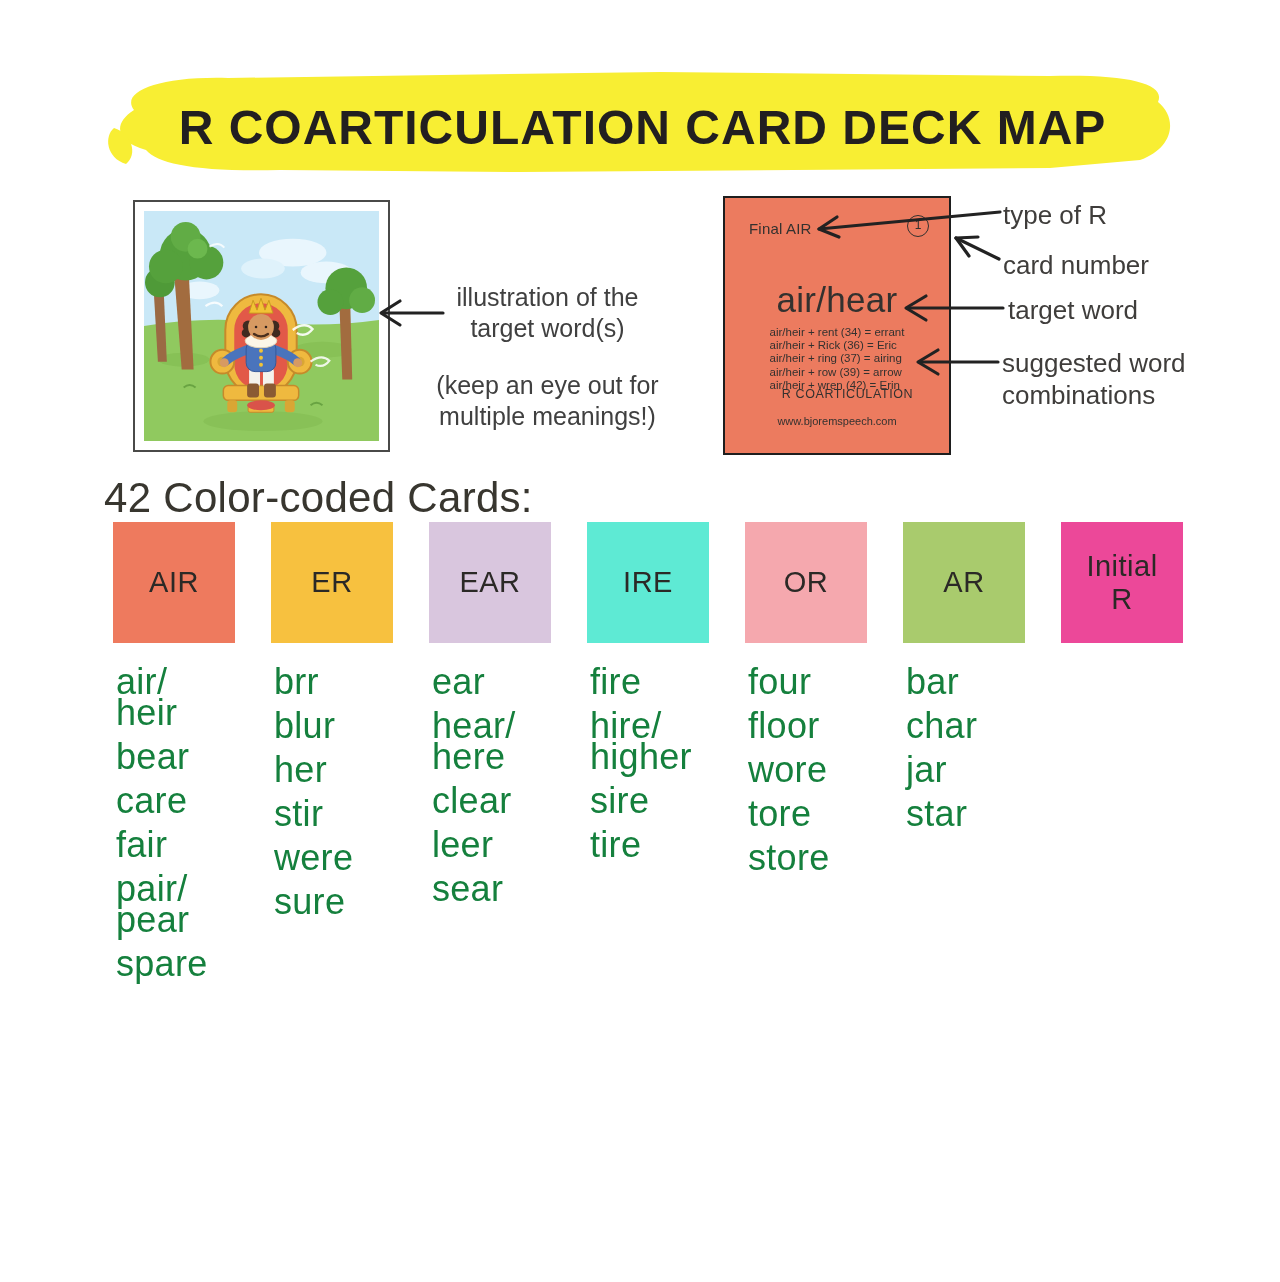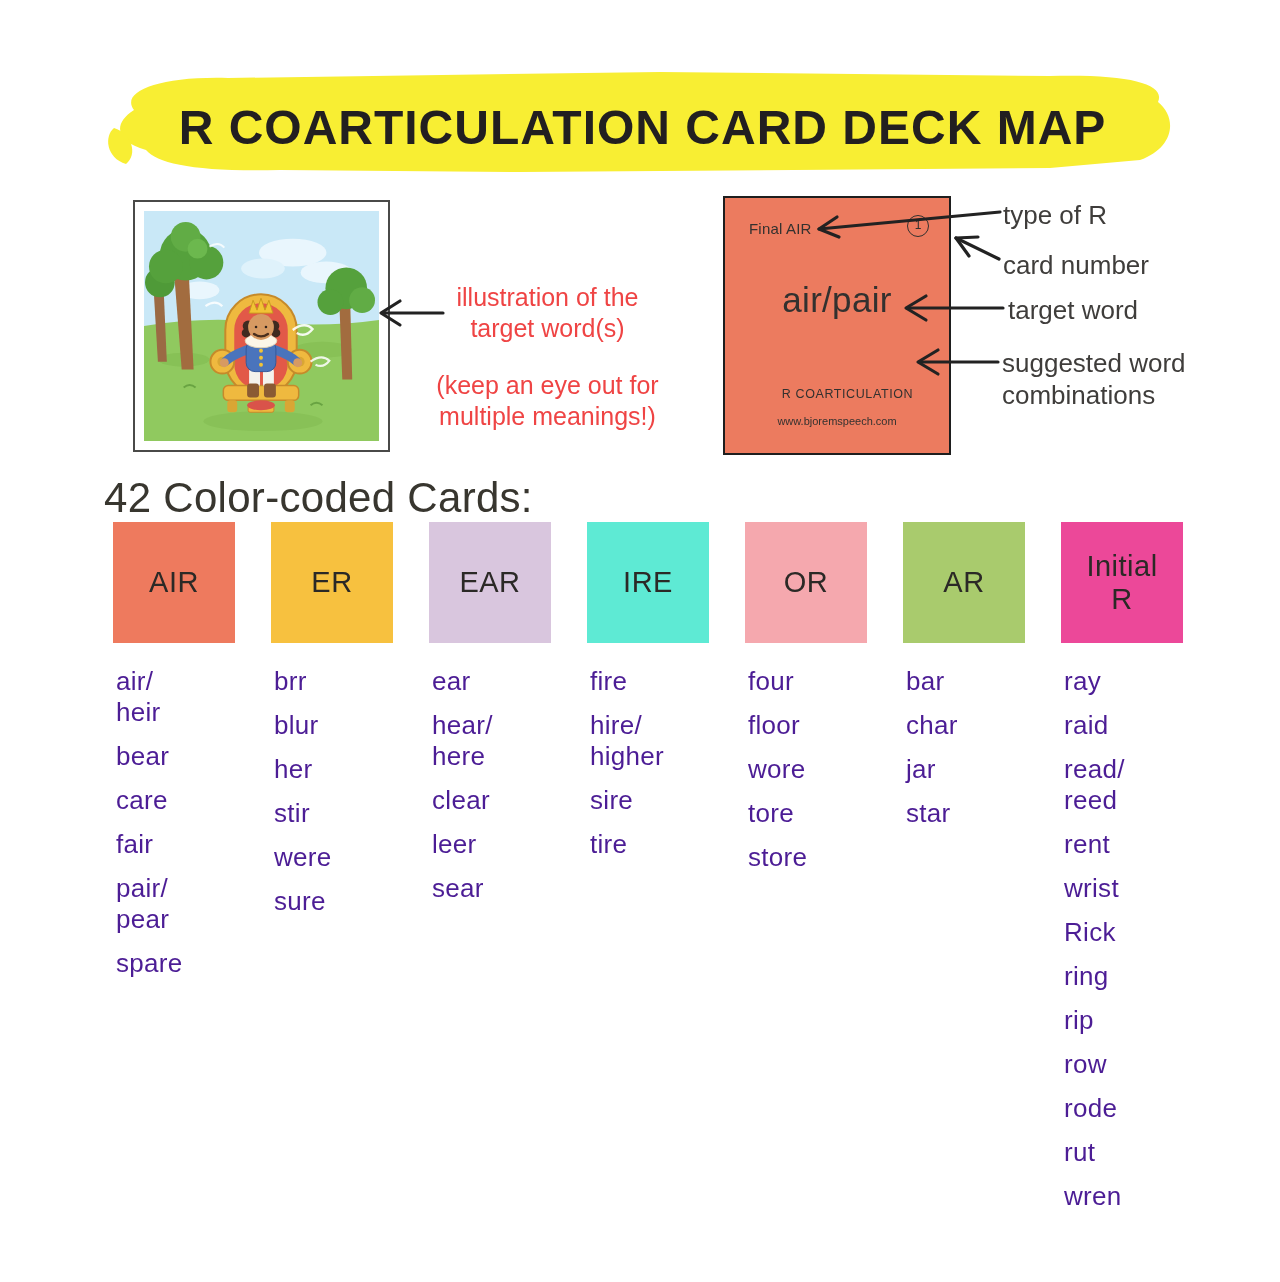--- a/index.html
+++ b/index.html
@@ -17,21 +17,21 @@
     font-family:"Liberation Sans", sans-serif;
   }
   
   .illus-frame {
     position:absolute; left:133px; top:200px; width:257px; height:252px;
     background:#fff; border:2.5px solid #4a4a48; padding:9px;
   }
   .illus-frame svg { width:100%; height:100%; display:block; }
   .caption-block {
     position:absolute; left:405px; top:282px; width:285px; text-align:center;
-    font-size:25px; line-height:31px; color:#ef4444;
+    font-size:25px; line-height:31px; color:#404040;
   }
   .caption-block .note { margin-top:26px; white-space:pre-line; }
   .caption-block .caption { white-space:pre-line; }
   
   .example-card {
     position:absolute; left:723px; top:196px; width:228px; height:259px;
     border:2.5px solid #1e1e1e; color:#33312f;
   }
   .ex-type { position:absolute; left:24px; top:22px; font-size:15px; letter-spacing:.2px; }
   .ex-number {
@@ -64,21 +64,21 @@
   .deck-col { width:122px; }
   .deck-tile {
     width:122px; height:121px; display:flex; align-items:center; justify-content:center;
   }
   .deck-label {
     font-size:29px; color:#2b2926; text-align:center; letter-spacing:.5px;
     white-space:pre-line; line-height:33px;
   }
   .word-list { margin-top:23px; padding-left:3px; }
   .word-item {
-    font-size:26px; line-height:31px; color:#4c1d95;
+    font-size:36px; line-height:31px; color:#15803d;
     letter-spacing:.3px; margin-bottom:13px; white-space:pre-line;
   }
 </style>
 </head>
 <body>
 
 <div class="page">
 
   <div class="title-wrap">
     <svg class="brush-svg" viewBox="0 0 1085 118" preserveAspectRatio="none">
@@ -166,21 +166,30 @@
   <div class="caption-block">
     <div class="caption">illustration of the
 target word(s)</div>
     <div class="note">(keep an eye out for
 multiple meanings!)</div>
   </div>
 
   <div class="example-card" id="example-card" style="background: rgb(236, 123, 95);">
     <div class="ex-type">Final AIR</div>
     <div class="ex-number">1</div>
-    <div class="ex-target">air/pair</div>
+    <div class="ex-target">air/hear</div>
+    <div class="ex-combos">
+      <div class="inner">
+        <div>air/heir + rent (34) = errant</div>
+        <div>air/heir + Rick (36) = Eric</div>
+        <div>air/heir + ring (37) = airing</div>
+        <div>air/heir + row (39) = arrow</div>
+        <div>air/heir + wren (42) = Erin</div>
+      </div>
+    </div>
     <div class="ex-brand">R COARTICULATION</div>
     <div class="ex-url">www.bjoremspeech.com</div>
   </div>
 
   <div class="annotation anno-type">type of R</div>
   <div class="annotation anno-number">card number</div>
   <div class="annotation anno-target">target word</div>
   <div class="annotation anno-suggest">suggested word combinations</div>
 
   <svg class="arrows" viewBox="0 0 1280 1282">
@@ -283,31 +292,16 @@
           <div class="word-item">jar</div>
           <div class="word-item">star</div>
         </div>
   </div>
 
   <div class="deck-col">
     <div class="deck-tile" style="background: #ec4899;">
       <div class="deck-label">Initial
 R</div>
     </div>
-    <div class="word-list">
-          <div class="word-item">ray</div>
-          <div class="word-item">raid</div>
-          <div class="word-item">read/
-reed</div>
-          <div class="word-item">rent</div>
-          <div class="word-item">wrist</div>
-          <div class="word-item">Rick</div>
-          <div class="word-item">ring</div>
-          <div class="word-item">rip</div>
-          <div class="word-item">row</div>
-          <div class="word-item">rode</div>
-          <div class="word-item">rut</div>
-          <div class="word-item">wren</div>
-        </div>
   </div>
 </div>
 
 </div>
 
 </body></html>

